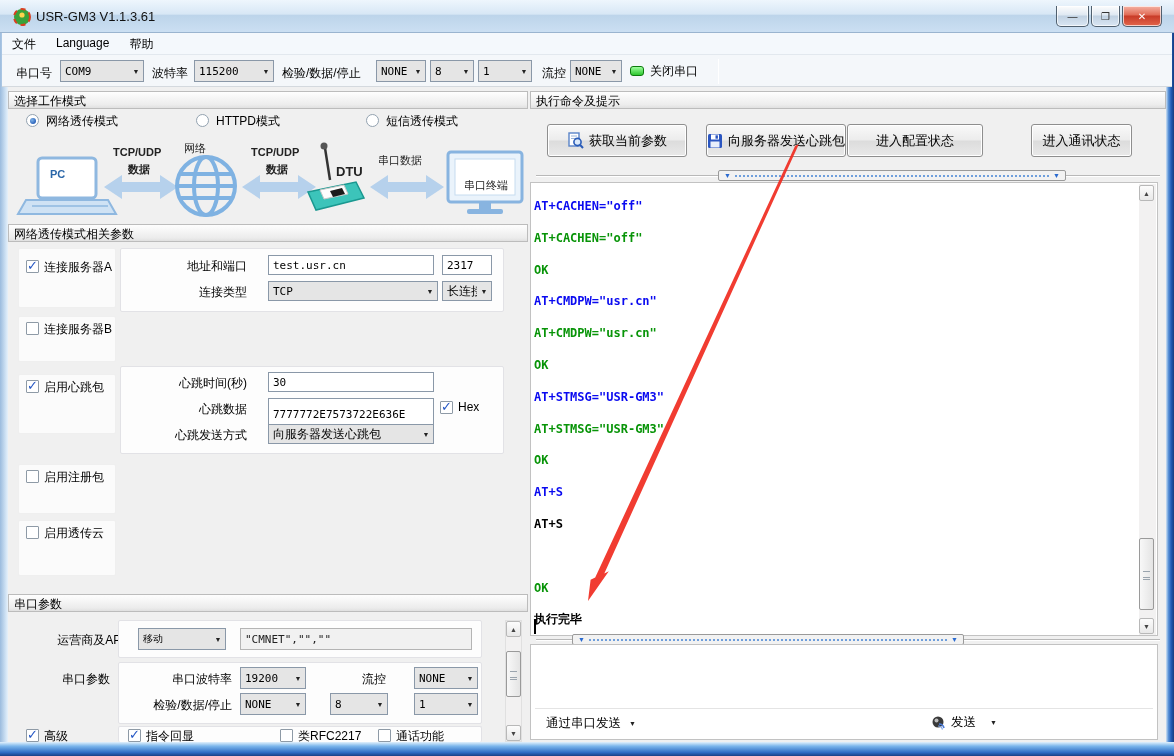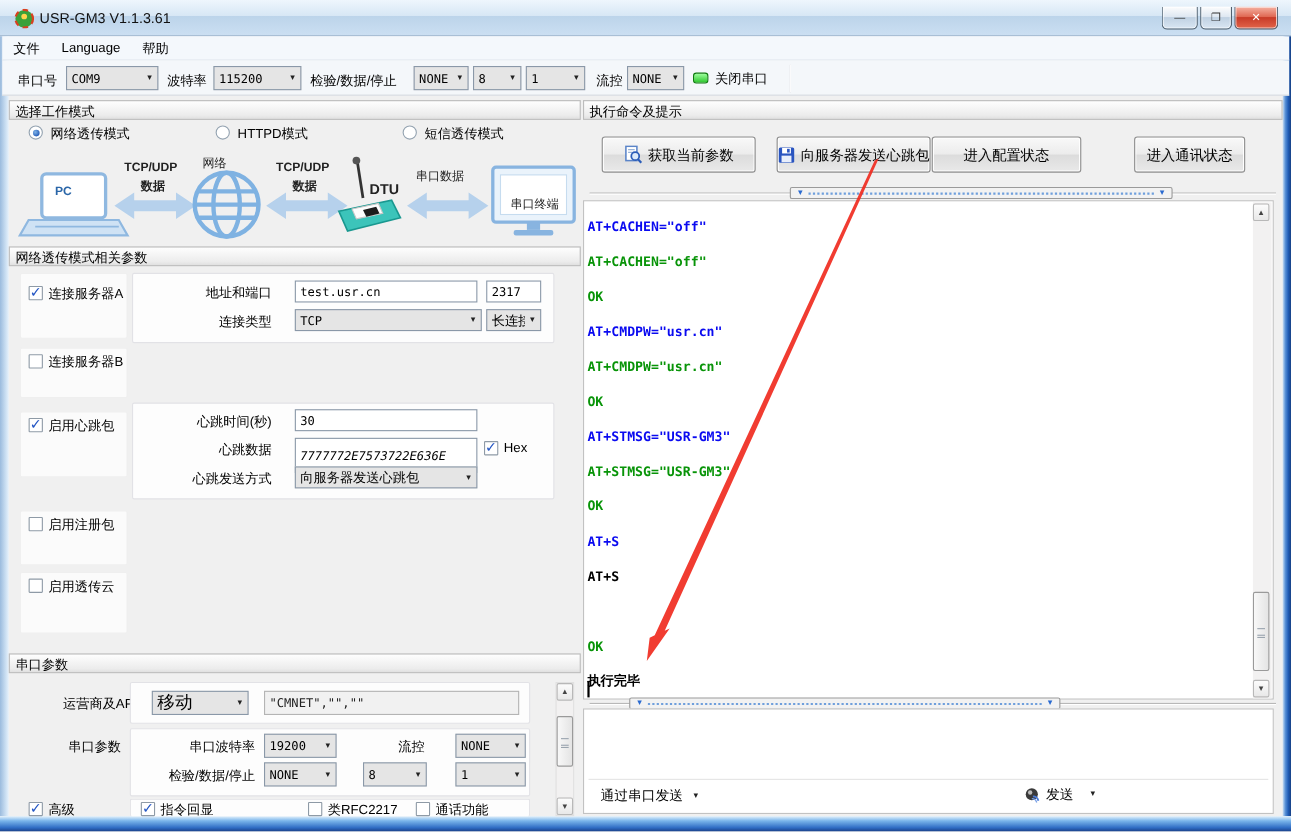--- a/index.html
+++ b/index.html
@@ -228,42 +228,42 @@
   <div class="cb" style="left:26px; top:322px;"></div>
   <span class="lbl" style="left:44px; top:321px;">连接服务器B</span>
 
   <div class="gbox-faint" style="left:18px; top:374px; width:98px; height:60px;"></div>
   <div class="cb on" style="left:26px; top:380px;"></div>
   <span class="lbl" style="left:44px; top:379px;">启用心跳包</span>
   <div class="gbox" style="left:120px; top:366px; width:384px; height:88px;"></div>
   <span class="lbl r" style="left:150px; top:375px; width:97px;">心跳时间(秒)</span>
   <input class="field" style="left: 268px; top: 372px; width: 166px; height: 20px;" value="30">
   <span class="lbl r" style="left:150px; top:401px; width:97px;">心跳数据</span>
-  <input class="field" style="left: 268px; top: 398px; width: 166px; height: 32px; font-style: italic;" value="7777772E7573722E636E">
+  <input class="field" style="left: 268px; top: 398px; width: 166px; height: 32px;" value="7777772E7573722E636E">
   <div class="cb on" style="left:440px; top:401px;"></div>
   <span class="lbl" style="left:458px; top:400px;">Hex</span>
   <span class="lbl r" style="left:150px; top:427px; width:97px;">心跳发送方式</span>
   <div class="combo" style="left:268px; top:424px; width:166px; height:20px;">
     <span class="val" style="font-family:'Liberation Sans','DejaVu Sans',sans-serif; font-size:12px;">向服务器发送心跳包</span>
       <span class="arr">▼</span>
   </div>
 
   <div class="gbox-faint" style="left:18px; top:464px; width:98px; height:50px;"></div>
   <div class="cb" style="left:26px; top:470px;"></div>
   <span class="lbl" style="left:44px; top:469px;">启用注册包</span>
   <div class="gbox-faint" style="left:18px; top:520px; width:98px; height:56px;"></div>
   <div class="cb" style="left:26px; top:526px;"></div>
   <span class="lbl" style="left:44px; top:525px;">启用透传云</span>
 
   <div class="sec-header" style="left:8px; top:594px; width:520px;">串口参数</div>
 
   <span class="lbl r" style="left:38px; top:632px; width:92px;">运营商及APN</span>
   <div class="gbox" style="left:118px; top:620px; width:364px; height:38px;"></div>
   <div class="combo" style="left:138px; top:628px; width:88px; height:22px;">
-    <span class="val" style="font-family:'Liberation Sans','DejaVu Sans',sans-serif; font-size:16px;">移动</span>
+    <span class="val" style="font-family:'Liberation Sans','DejaVu Sans',sans-serif; font-size:10px;">移动</span>
       <span class="arr">▼</span>
   </div>
   <input class="field ro" readonly="" style="left: 240px; top: 628px; width: 232px; height: 22px;" value="&quot;CMNET&quot;,&quot;&quot;,&quot;&quot;">
 
   <span class="lbl r" style="left:50px; top:671px; width:60px;">串口参数</span>
   <div class="gbox" style="left:118px; top:662px; width:364px; height:62px;"></div>
   <span class="lbl r" style="left:144px; top:671px; width:88px;">串口波特率</span>
   <div class="combo" style="left:240px; top:667px; width:66px; height:22px;">
     <span class="val">19200</span>
       <span class="arr">▼</span>

